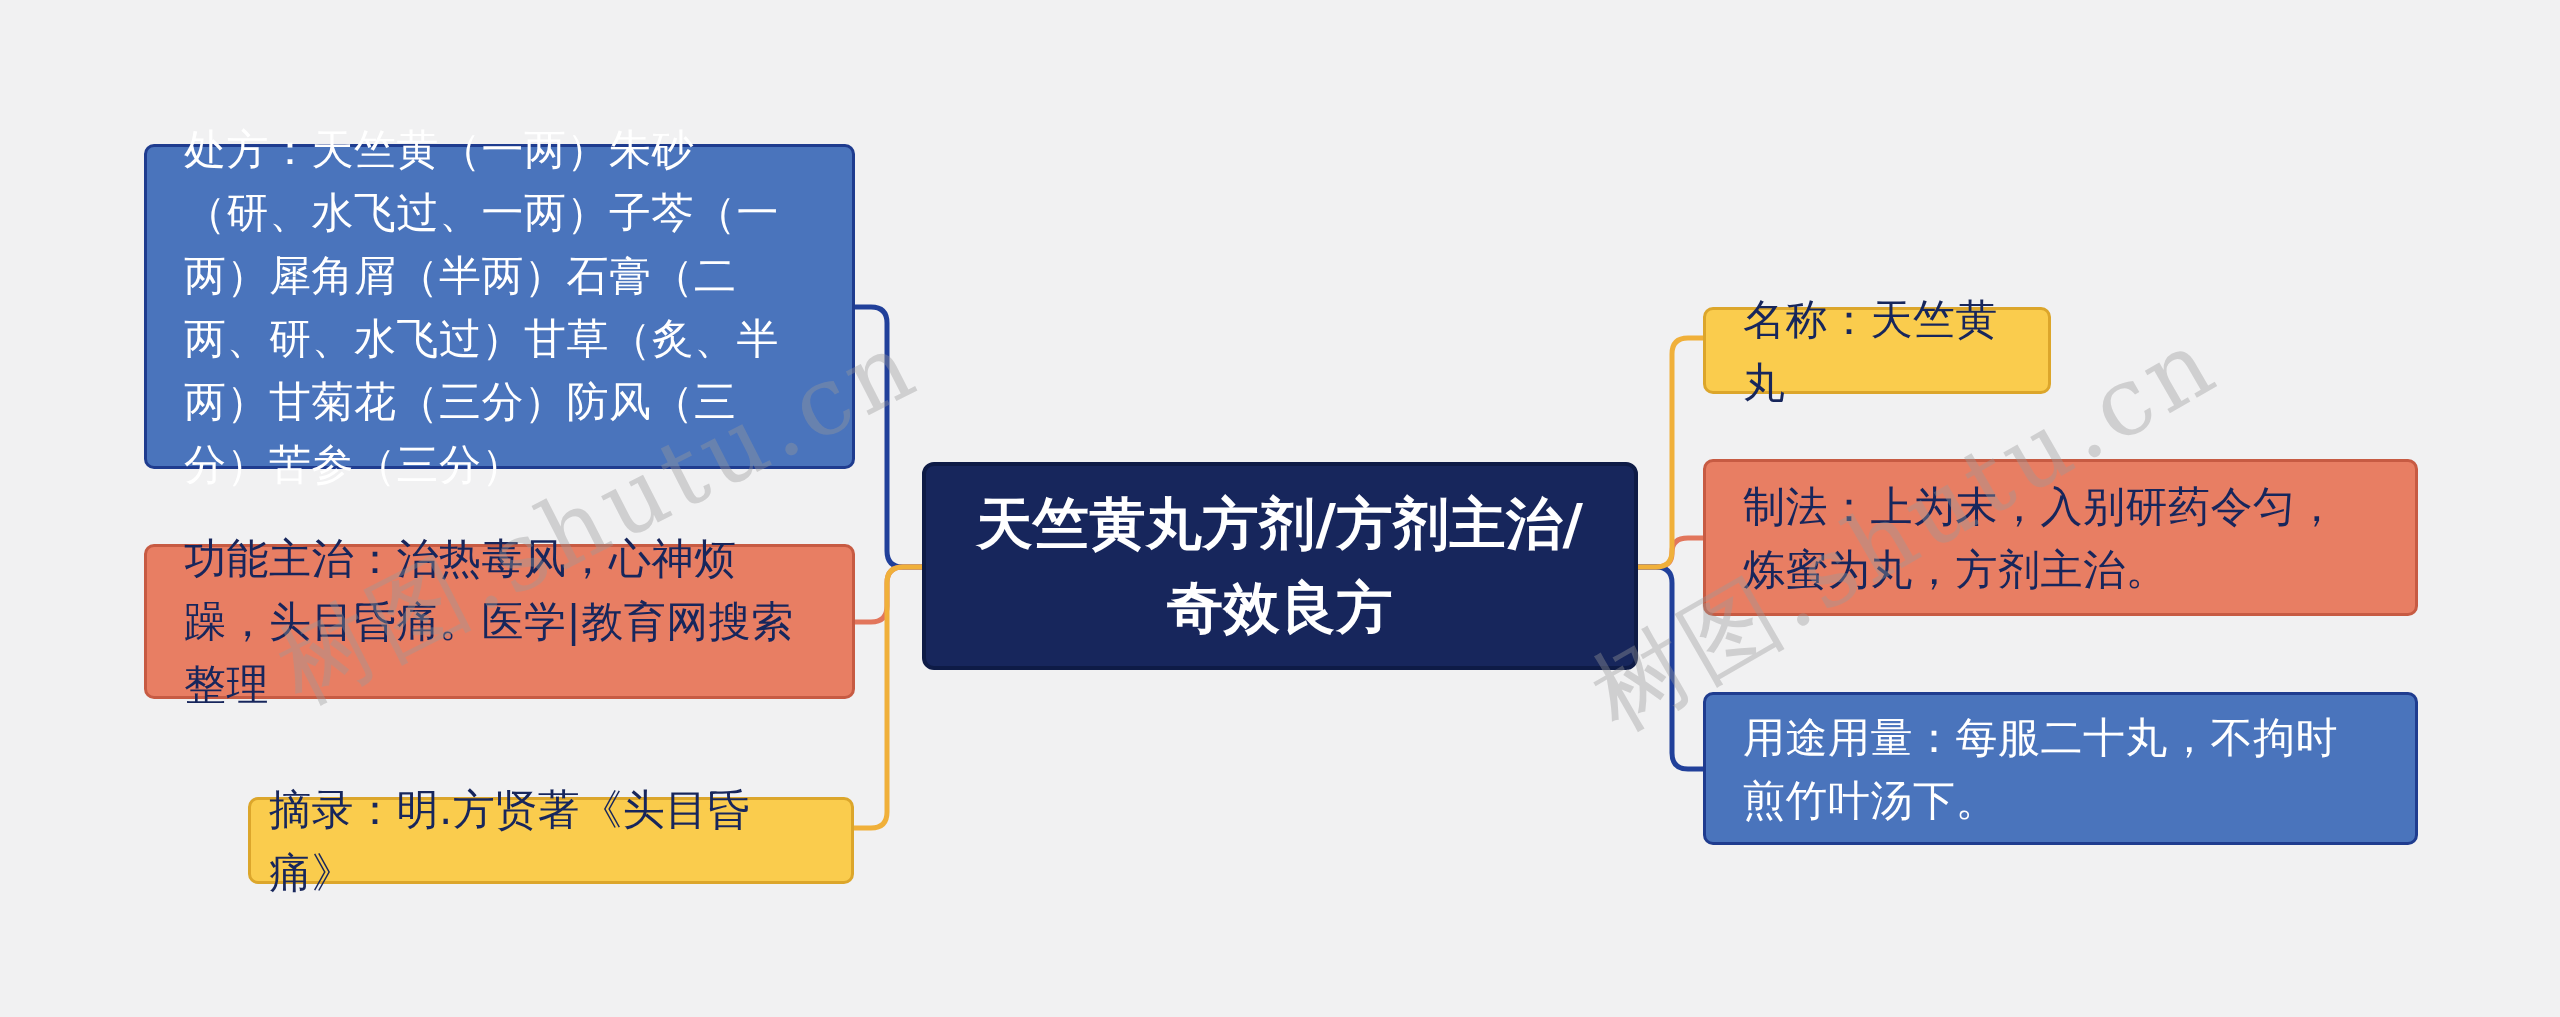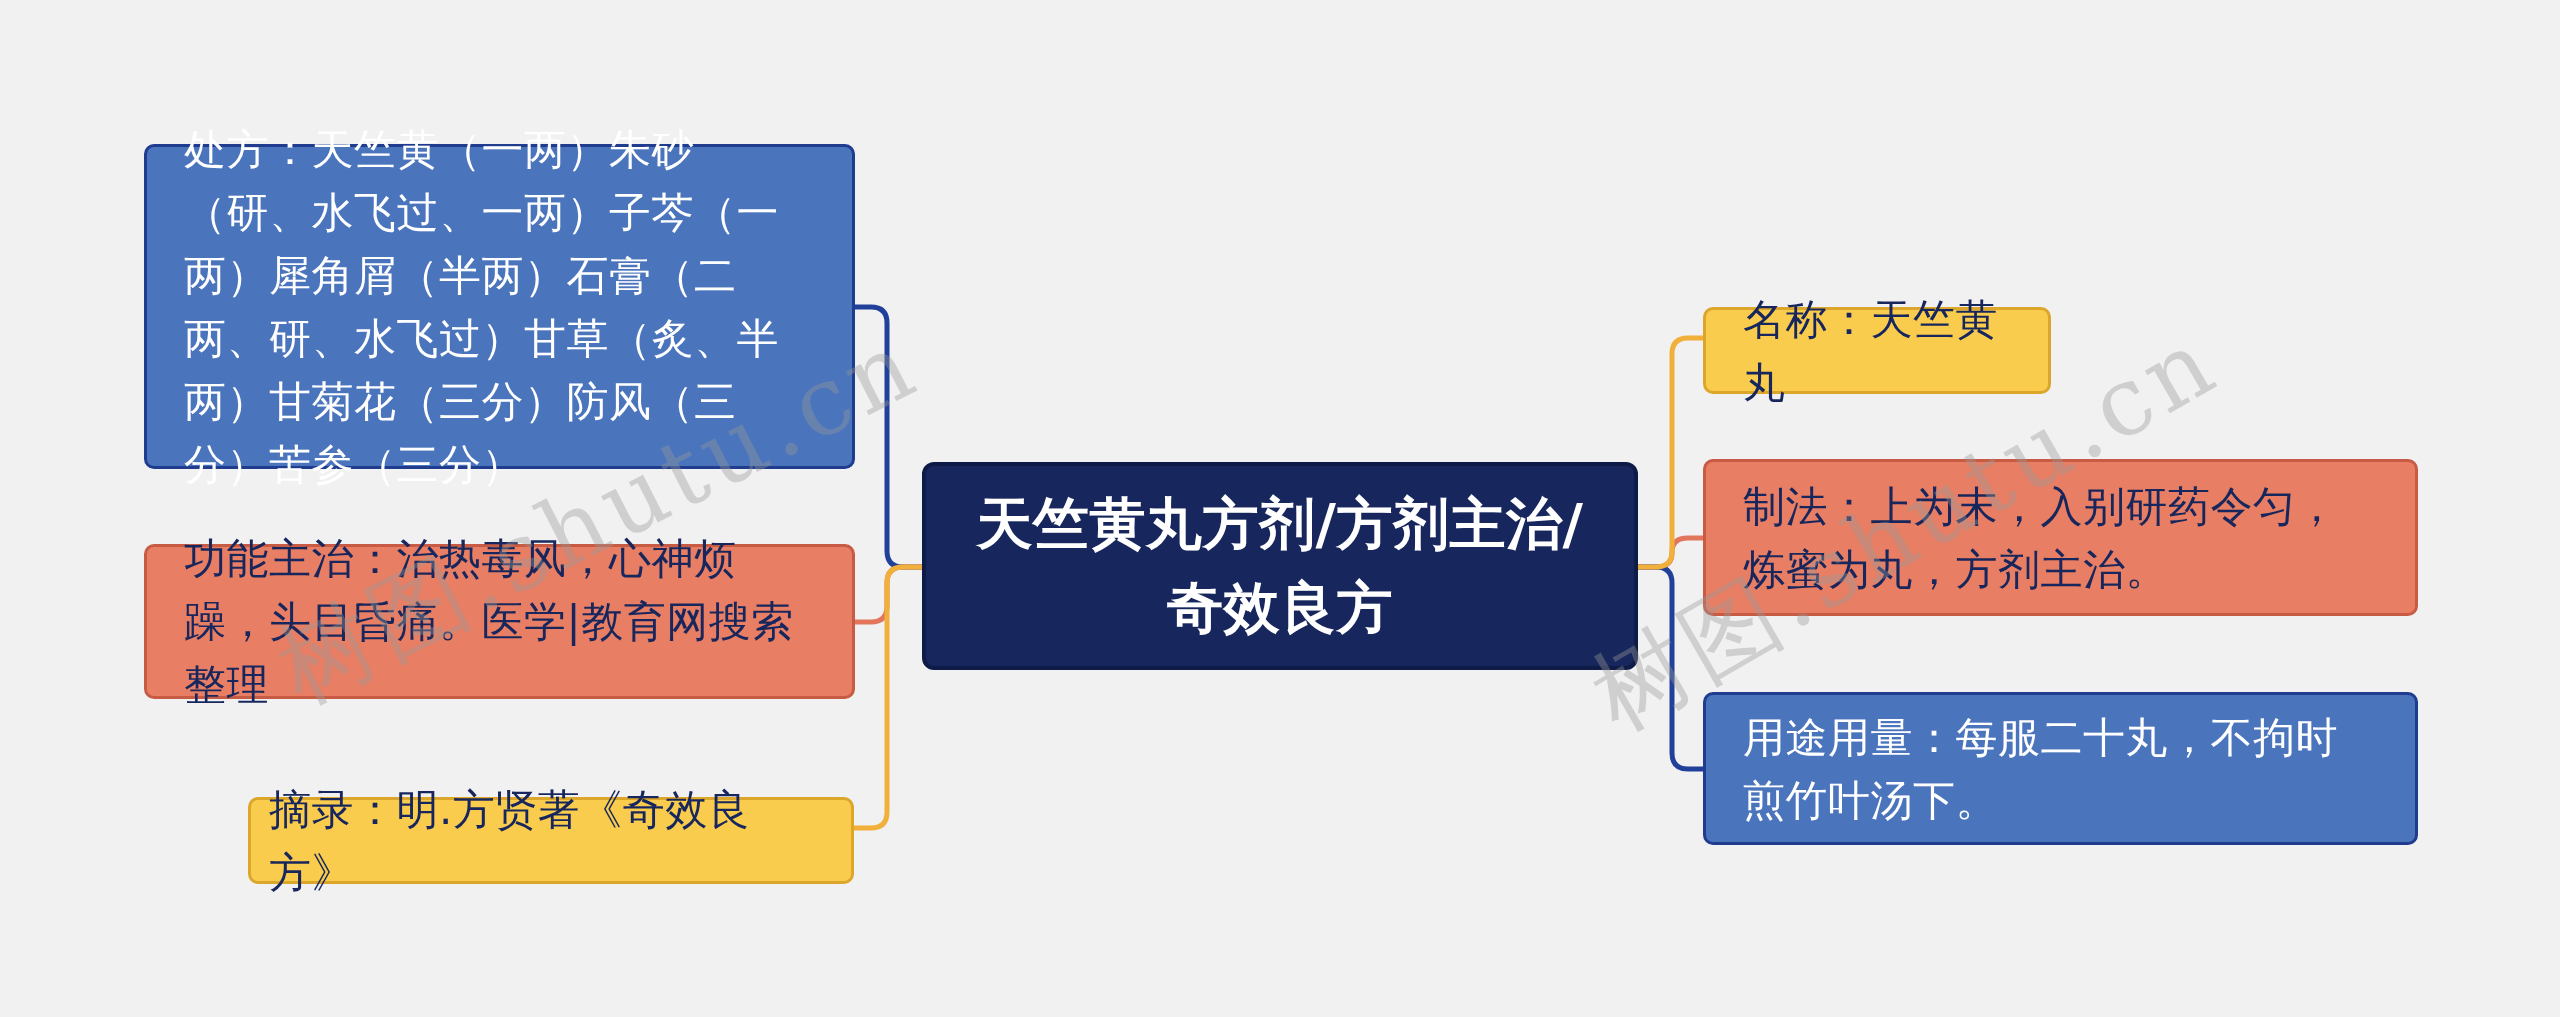--- a/index.html
+++ b/index.html
@@ -115,21 +115,21 @@
 
   <div class="node blue" style="left:144px; top:144px; width:711px; height:325px;">
     <span>处方：天竺黄（一两）朱砂（研、水飞过、一两）子芩（一两）犀角屑（半两）石膏（二两、研、水飞过）甘草（炙、半两）甘菊花（三分）防风（三分）苦参（三分）</span>
   </div>
 
   <div class="node salmon" style="left:144px; top:544px; width:711px; height:155px;">
     <span>功能主治：治热毒风，心神烦躁，头目昏痛。医学|教育网搜索整理</span>
   </div>
 
   <div class="node yellow excerpt" style="left:248px; top:784px; width:606px; height:87px;">
-    <span>摘录：明.方贤著《奇效良方》</span>
+    <span>摘录：明.方贤著《头目昏痛》</span>
   </div>
 
   <div class="node center" style="left:922px; top:462px; width:716px; height:208px;">
     <div>
       <div>天竺黄丸方剂/方剂主治/</div>
       <div>奇效良方</div>
     </div>
   </div>
 
   <div class="node yellow" style="left:1703px; top:294px; width:348px; height:87px;">

